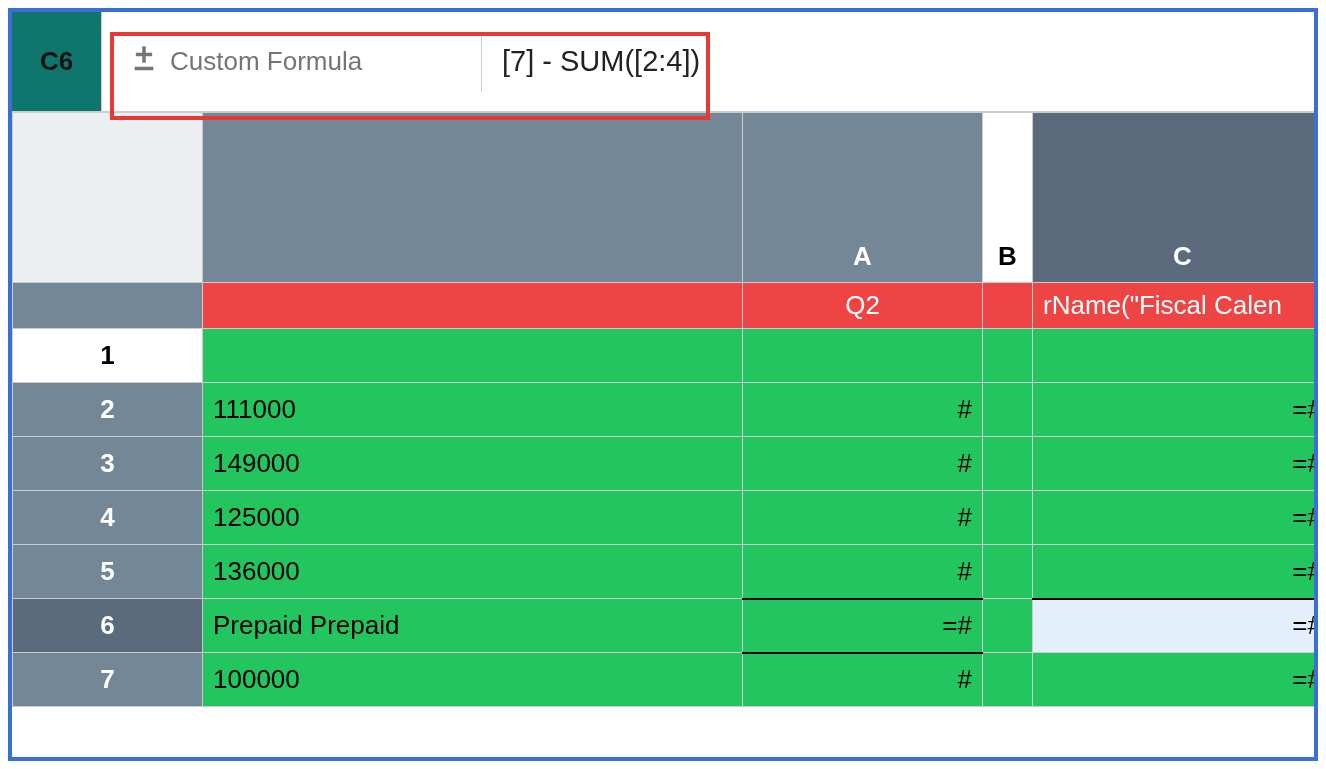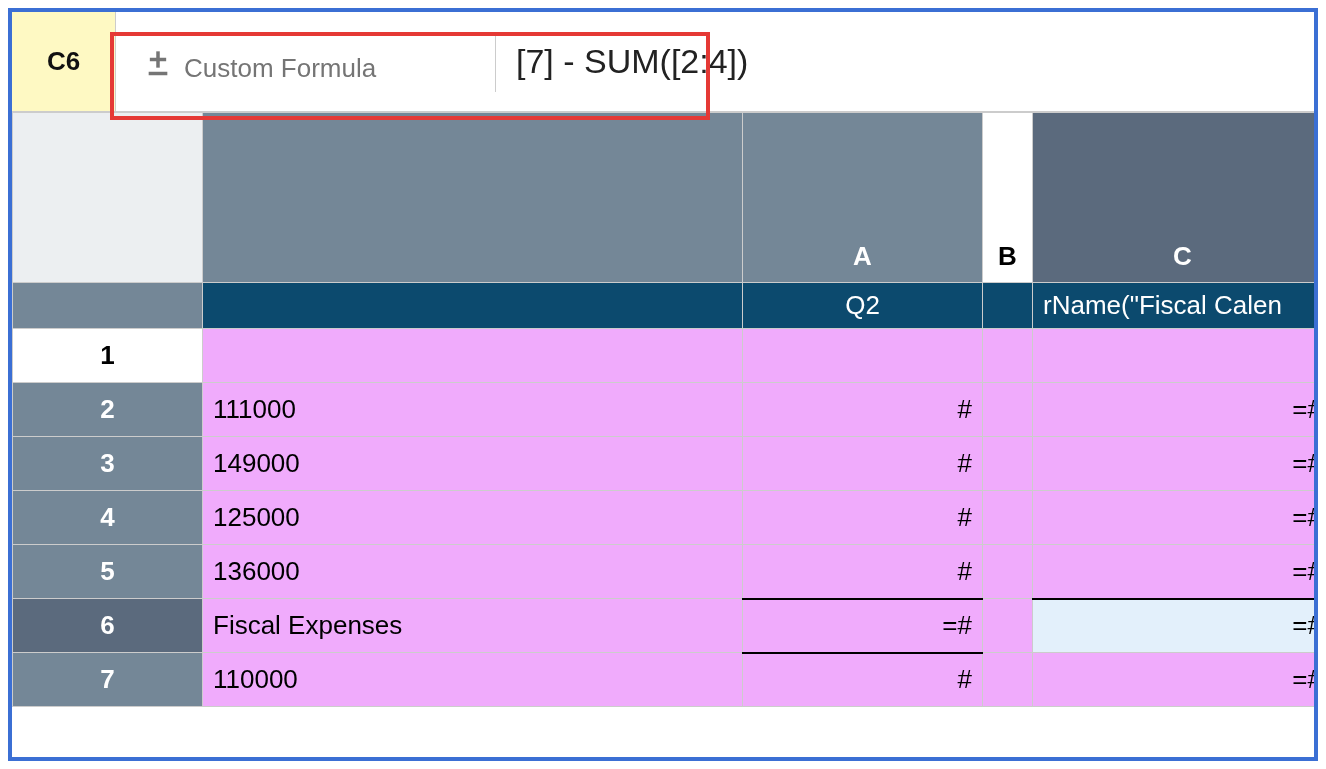--- a/index.html
+++ b/index.html
@@ -16,25 +16,25 @@
       position: relative;
       background: #fff;
     }
     .formula-bar-row {
       display: flex;
       align-items: stretch;
       height: 100px;
       border-bottom: 1px solid #ccc;
     }
     .cell-ref-box {
-      width: 104px;
+      width: 90px;
       display: flex;
       align-items: center;
       justify-content: center;
-      background: #fef9c3;
+      background: #0f766e;
       border-right: 1px solid #ccc;
       font-weight: bold;
       font-size: 26px;
       color: #111;
     }
     .formula-highlight {
       position: absolute;
       top: 20px;
       left: 98px;
       width: 600px;
@@ -44,33 +44,33 @@
       z-index: 5;
     }
     .formula-section {
       display: flex;
       align-items: center;
       flex: 1;
       padding-left: 10px;
     }
     .formula-btn {
       display: flex;
-      align-items: flex-end;
+      align-items: center;
       gap: 12px;
       padding: 8px 18px;
       font-size: 26px;
       color: #757575;
       cursor: pointer;
       border-right: 1px solid #ccc;
       height: 60px;
       min-width: 370px;
     }
     .formula-btn svg { width: 28px; height: 28px; }
     .formula-text {
-      font-size: 34px;
+      font-size: 29px;
       color: #222;
       padding: 0 20px;
       display: flex;
       align-items: center;
     }
     .sheet-area { overflow: hidden; }
     table.sheet {
       border-collapse: collapse;
       width: 100%;
       table-layout: fixed;
@@ -88,25 +88,25 @@
     .col-a { width: 240px; }
     .col-b { width: 50px; }
     .col-c { width: 300px; }
     .header-tall td, .header-tall th { height: 170px; vertical-align: bottom; padding-bottom: 10px; }
     .hdr-blank-light { background: #eceff1; border-color:#ccc; }
     .hdr-dark1 { background: #748797; color: #fff; text-align: center; font-weight: bold; }
     .hdr-dark2 { background: #5b6a7d; color: #fff; text-align: center; font-weight: bold; }
     .hdr-white-narrow { background: #fff; }
     .subhdr-row td { height: 46px; }
     .subhdr-grey { background: #748797; }
-    .subhdr-navy { background: #0c4a6e; color:#fff; text-align:center; font-size:26px; }
+    .subhdr-navy { background: #ef4444; color:#fff; text-align:center; font-size:26px; }
     .rownum-white { background:#fff; color:#000; text-align:center; font-weight:bold; }
     .rownum-grey { background:#748797; color:#fff; text-align:center; font-weight:bold; }
     .rownum-dark { background:#5b6a7d; color:#fff; text-align:center; font-weight:bold; }
-    .cell-white { background:#f0abfc; color:#000; }
+    .cell-white { background:#22c55e; color:#000; }
     .cell-right { text-align:right; padding-right:14px; }
     .cell-selected { background:#e3f0fb; }
     .row6-border-top td.col-a-cell, .row6-border-top td.col-c-cell { border-top: 2px solid #000; }
     .row7-border-top td.col-a-cell { border-top: 2px solid #000; }
   </style>
 </head>
 <body>
 
 <div class="frame">
 
@@ -185,28 +185,28 @@
           </tr>
           <tr>
             <td class="rownum-grey">5</td>
             <td class="cell-white">136000</td>
             <td class="cell-white cell-right col-a-cell">#</td>
             <td class="cell-white"></td>
             <td class="cell-white cell-right col-c-cell">=#</td>
           </tr>
           <tr class="row6-border-top">
             <td class="rownum-dark">6</td>
-            <td class="cell-white">Fiscal Expenses</td>
+            <td class="cell-white">Prepaid Prepaid</td>
             <td class="cell-white cell-right col-a-cell">=#</td>
             <td class="cell-white"></td>
             <td class="cell-white cell-right col-c-cell cell-selected">=#</td>
           </tr>
           <tr class="row7-border-top">
             <td class="rownum-grey">7</td>
-            <td class="cell-white">110000</td>
+            <td class="cell-white">100000</td>
             <td class="cell-white cell-right col-a-cell">#</td>
             <td class="cell-white"></td>
             <td class="cell-white cell-right col-c-cell">=#</td>
           </tr>
         </tbody>
     </table>
   </div>
 
 </div>
 

